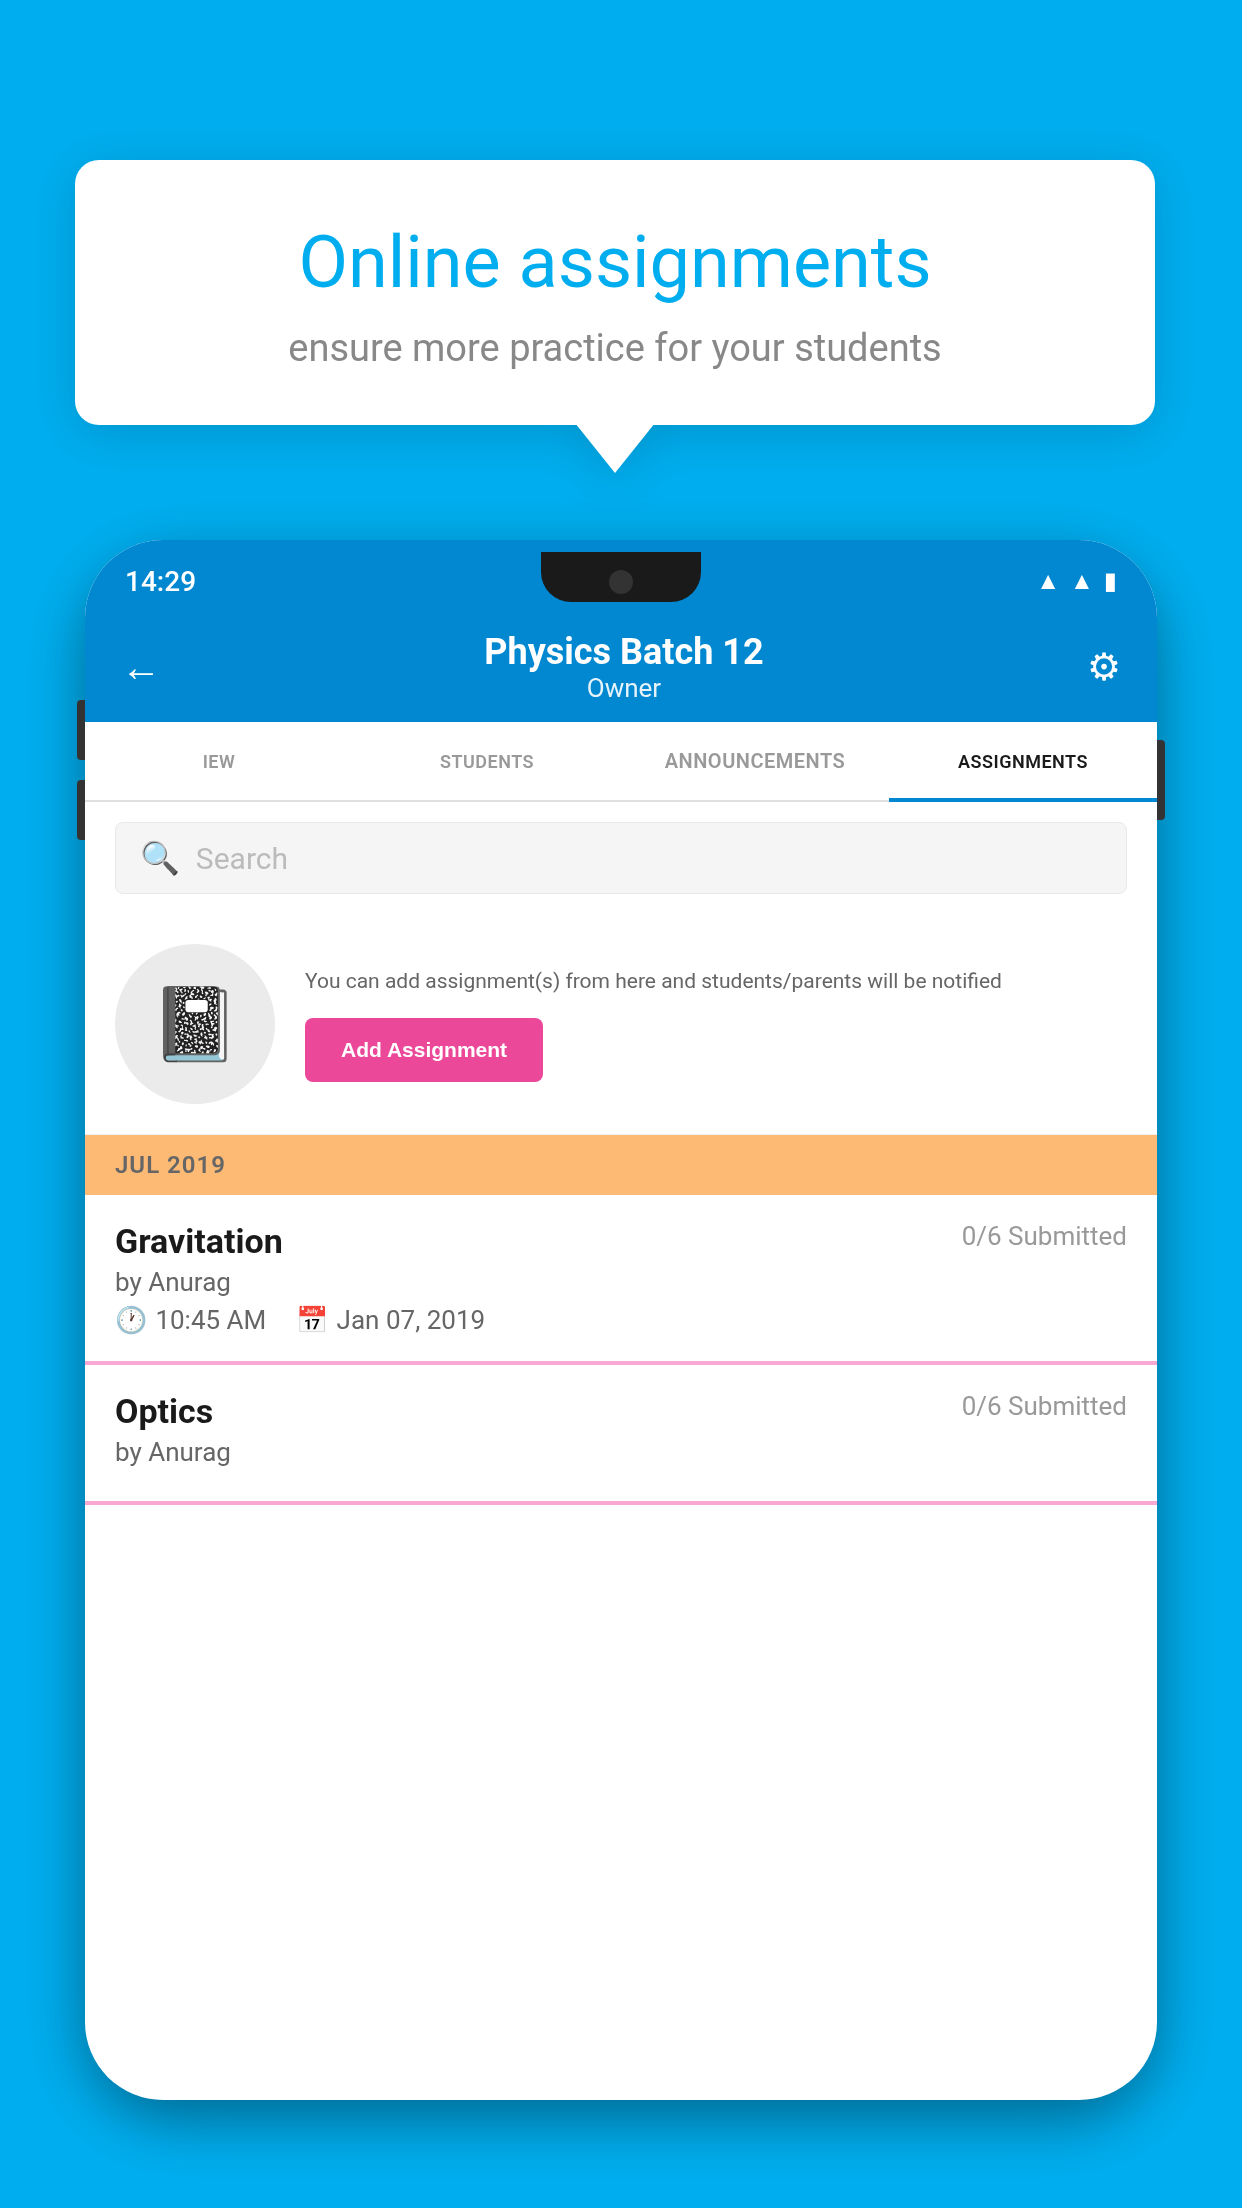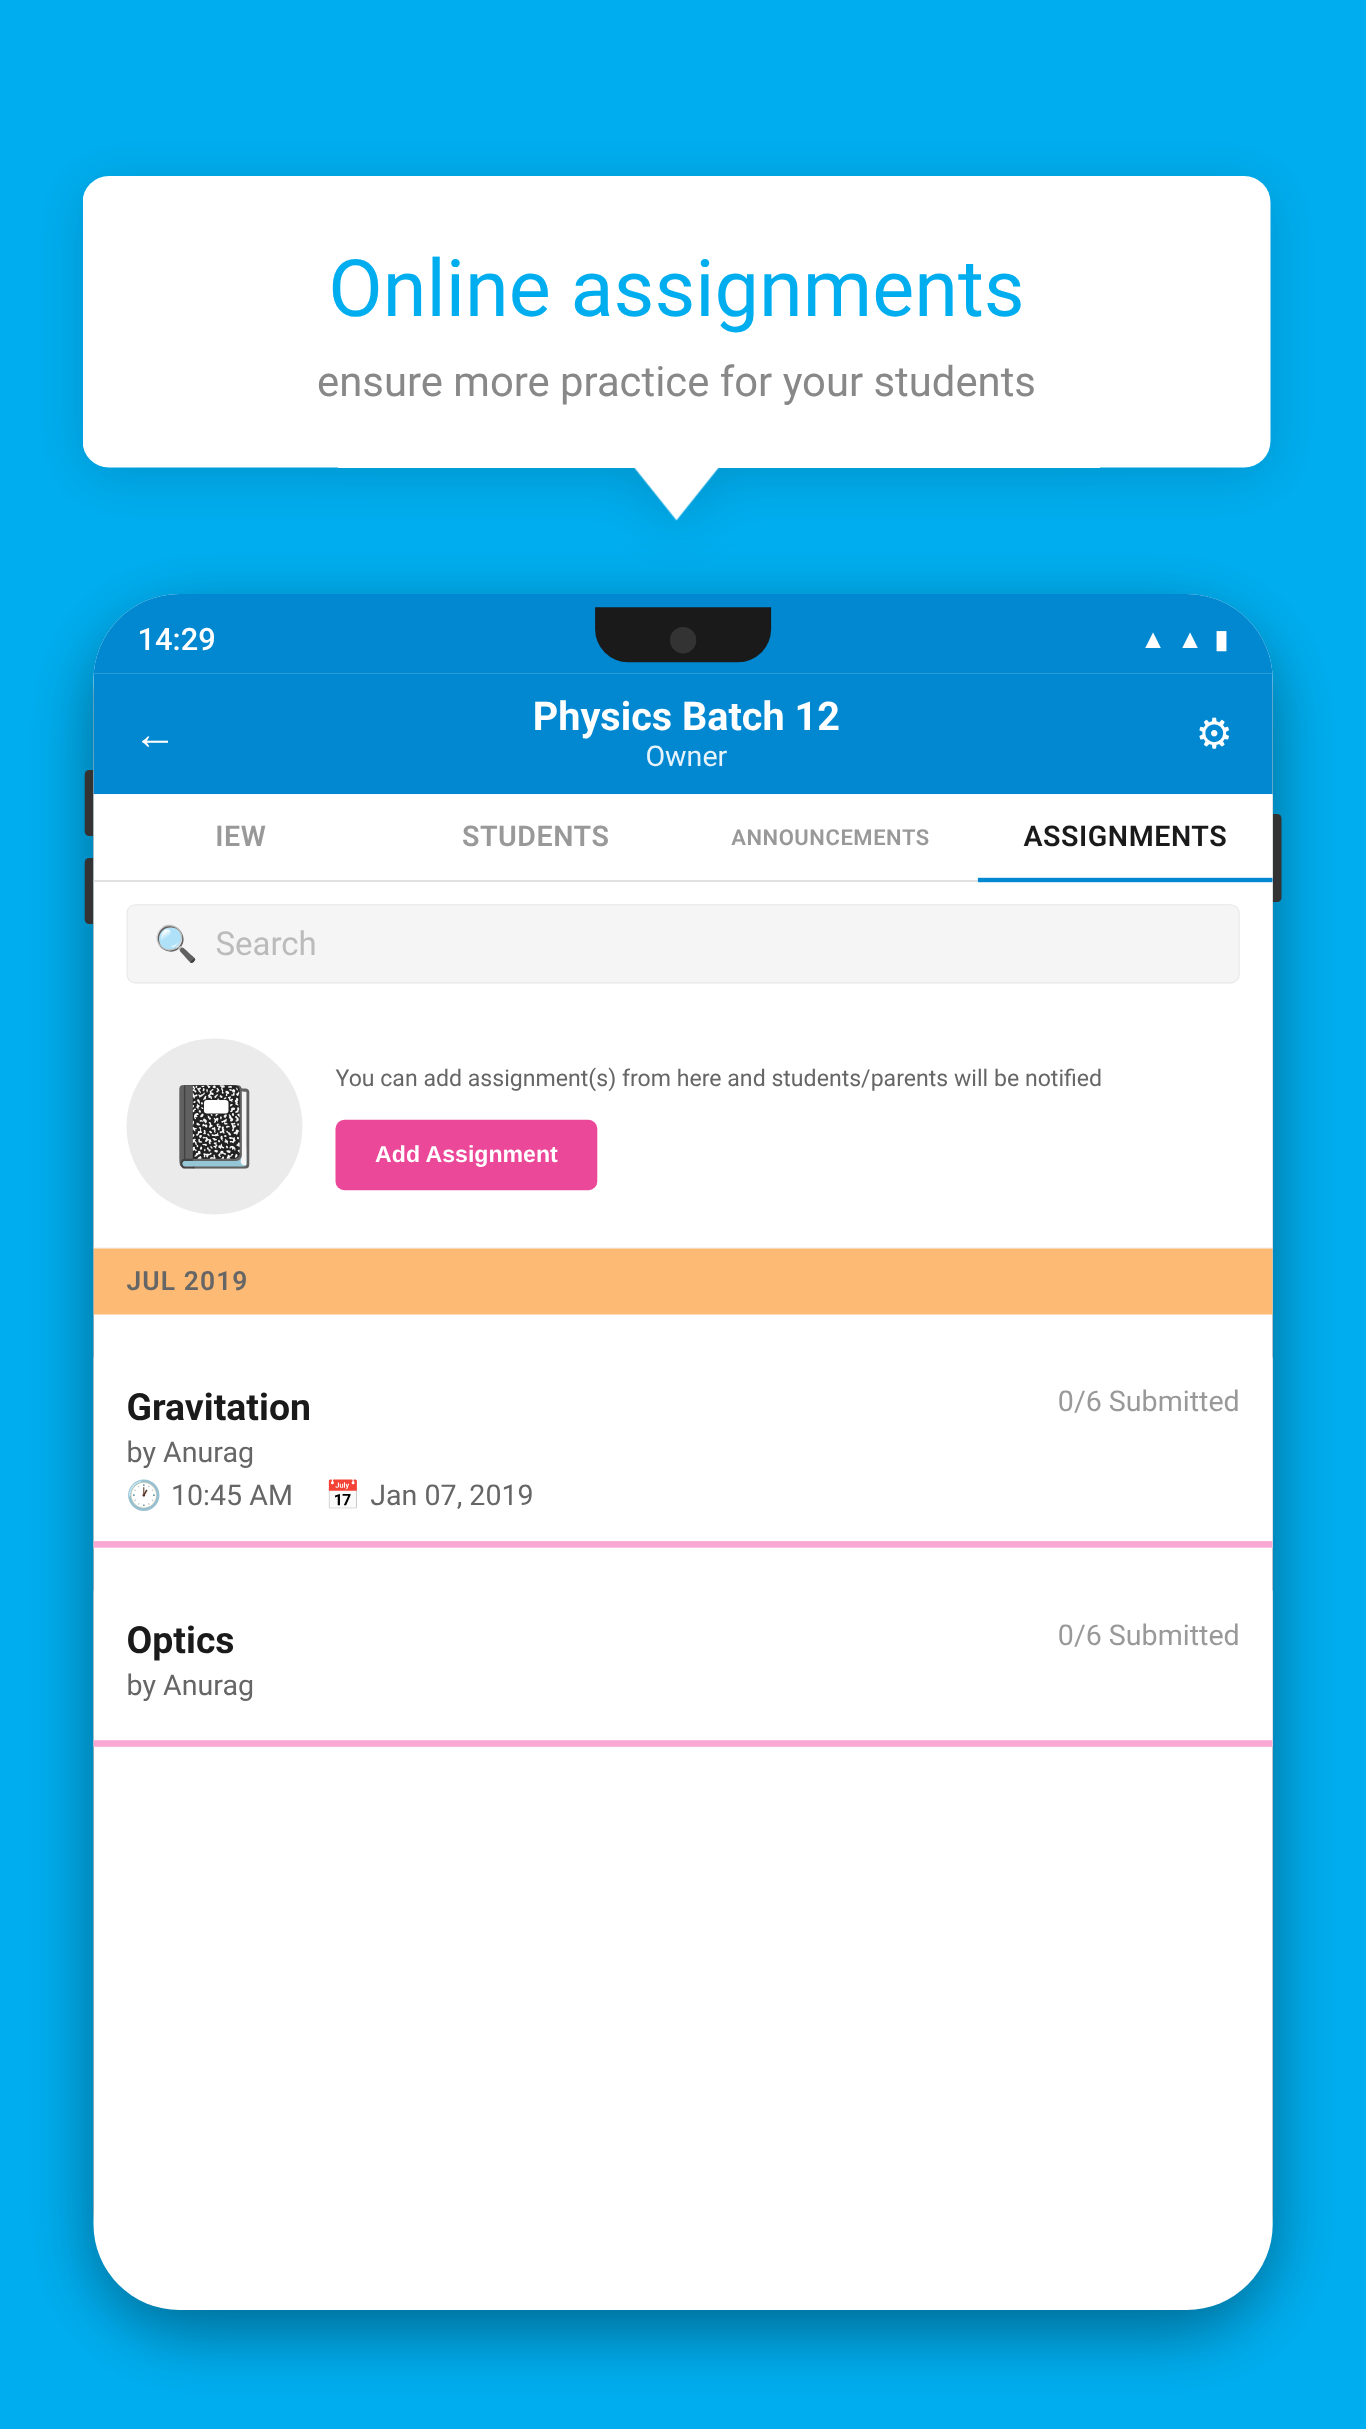--- a/index.html
+++ b/index.html
@@ -177,21 +177,21 @@
       display: flex;
       border-bottom: 2px solid #e0e0e0;
       height: 80px;
     }
 
     .tab-item {
       flex: 1;
       display: flex;
       align-items: center;
       justify-content: center;
-      font-size: 26px;
+      font-size: 18px;
       font-weight: 600;
       color: #999;
       letter-spacing: 0.5px;
       cursor: pointer;
       position: relative;
     }
 
     .tab-item.active {
       color: #1a1a1a;
     }
@@ -291,22 +291,21 @@
       color: #666;
       font-size: 24px;
       font-weight: 600;
       letter-spacing: 1px;
     }
 
     
     .assignment-item {
       background: white;
       padding: 26px 30px;
-      border-bottom: 6px solid #f9a8d4;
-      margin-top: 39px;
+      border-bottom: 4px solid #f9a8d4;
     }
 
     .assignment-row-top {
       display: flex;
       justify-content: space-between;
       align-items: flex-start;
       margin-bottom: 6px;
     }
 
     .assignment-name {

